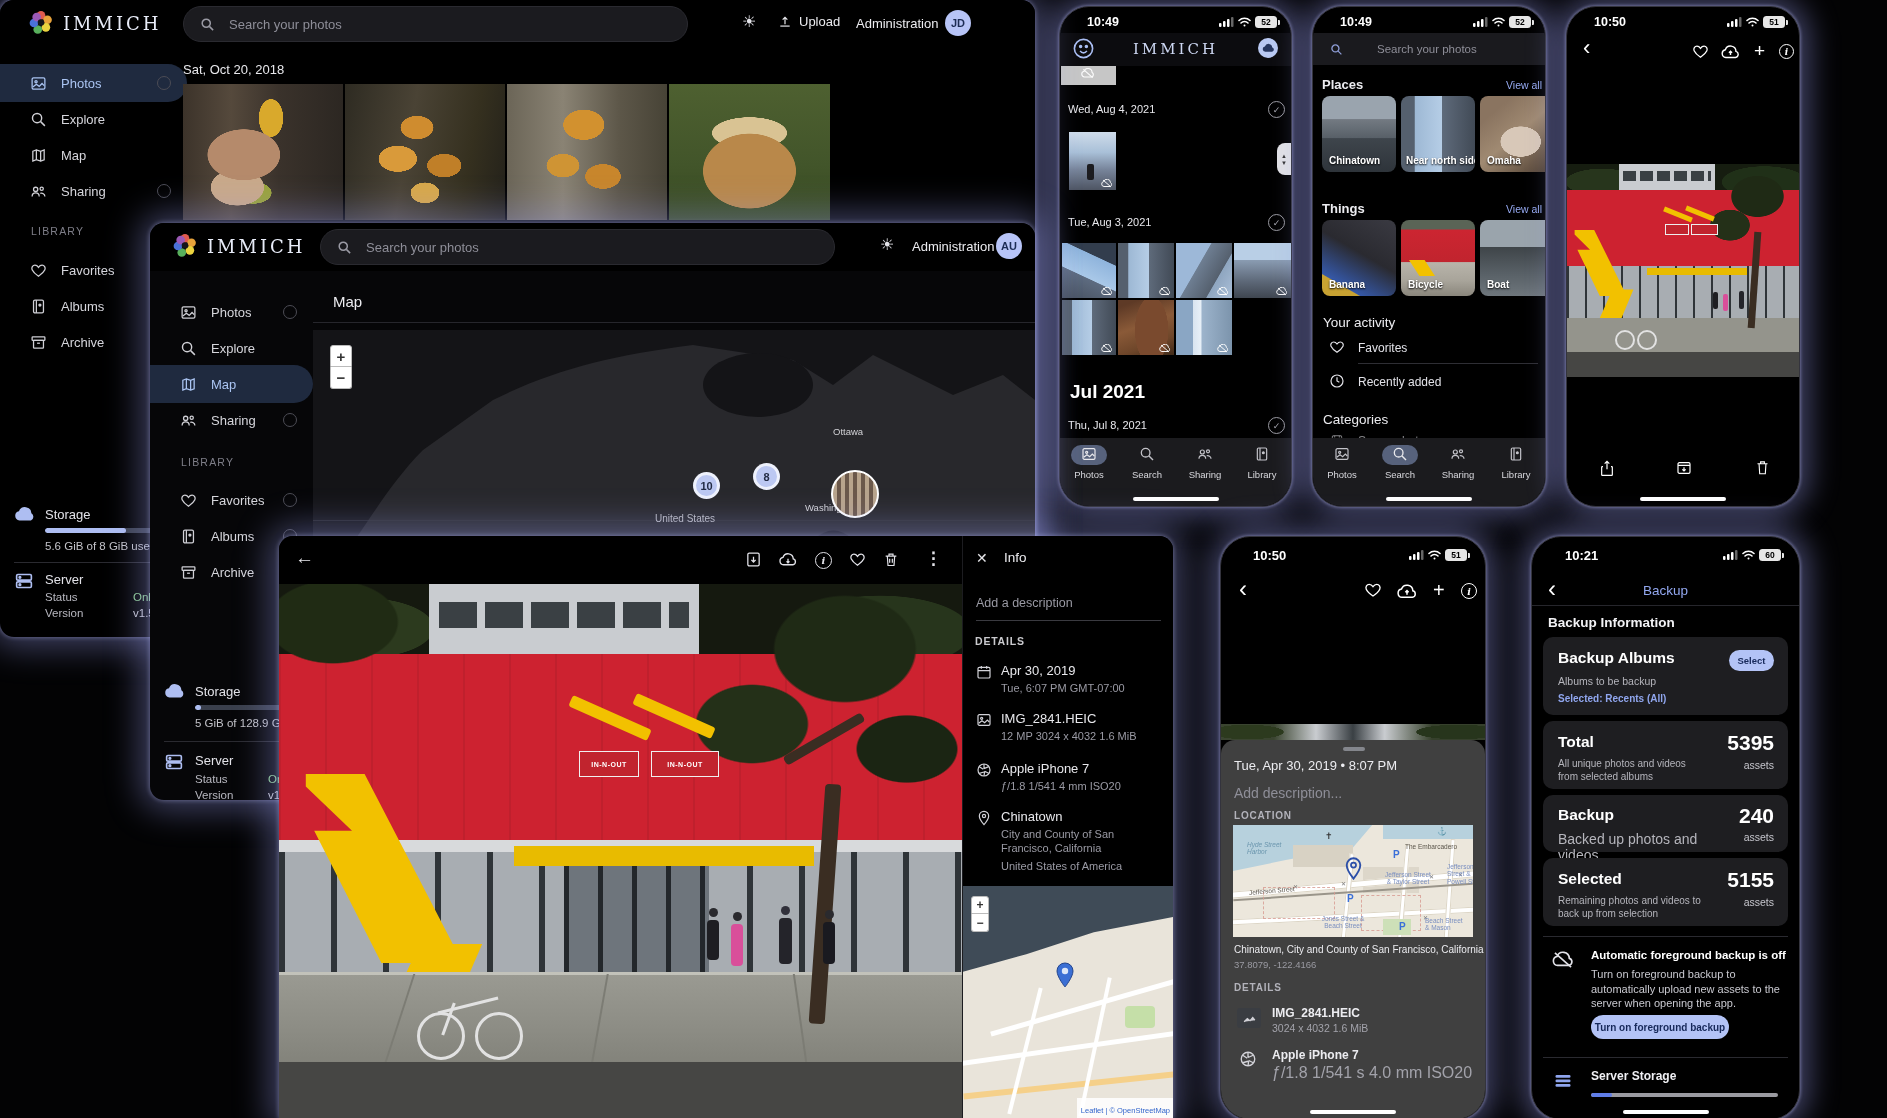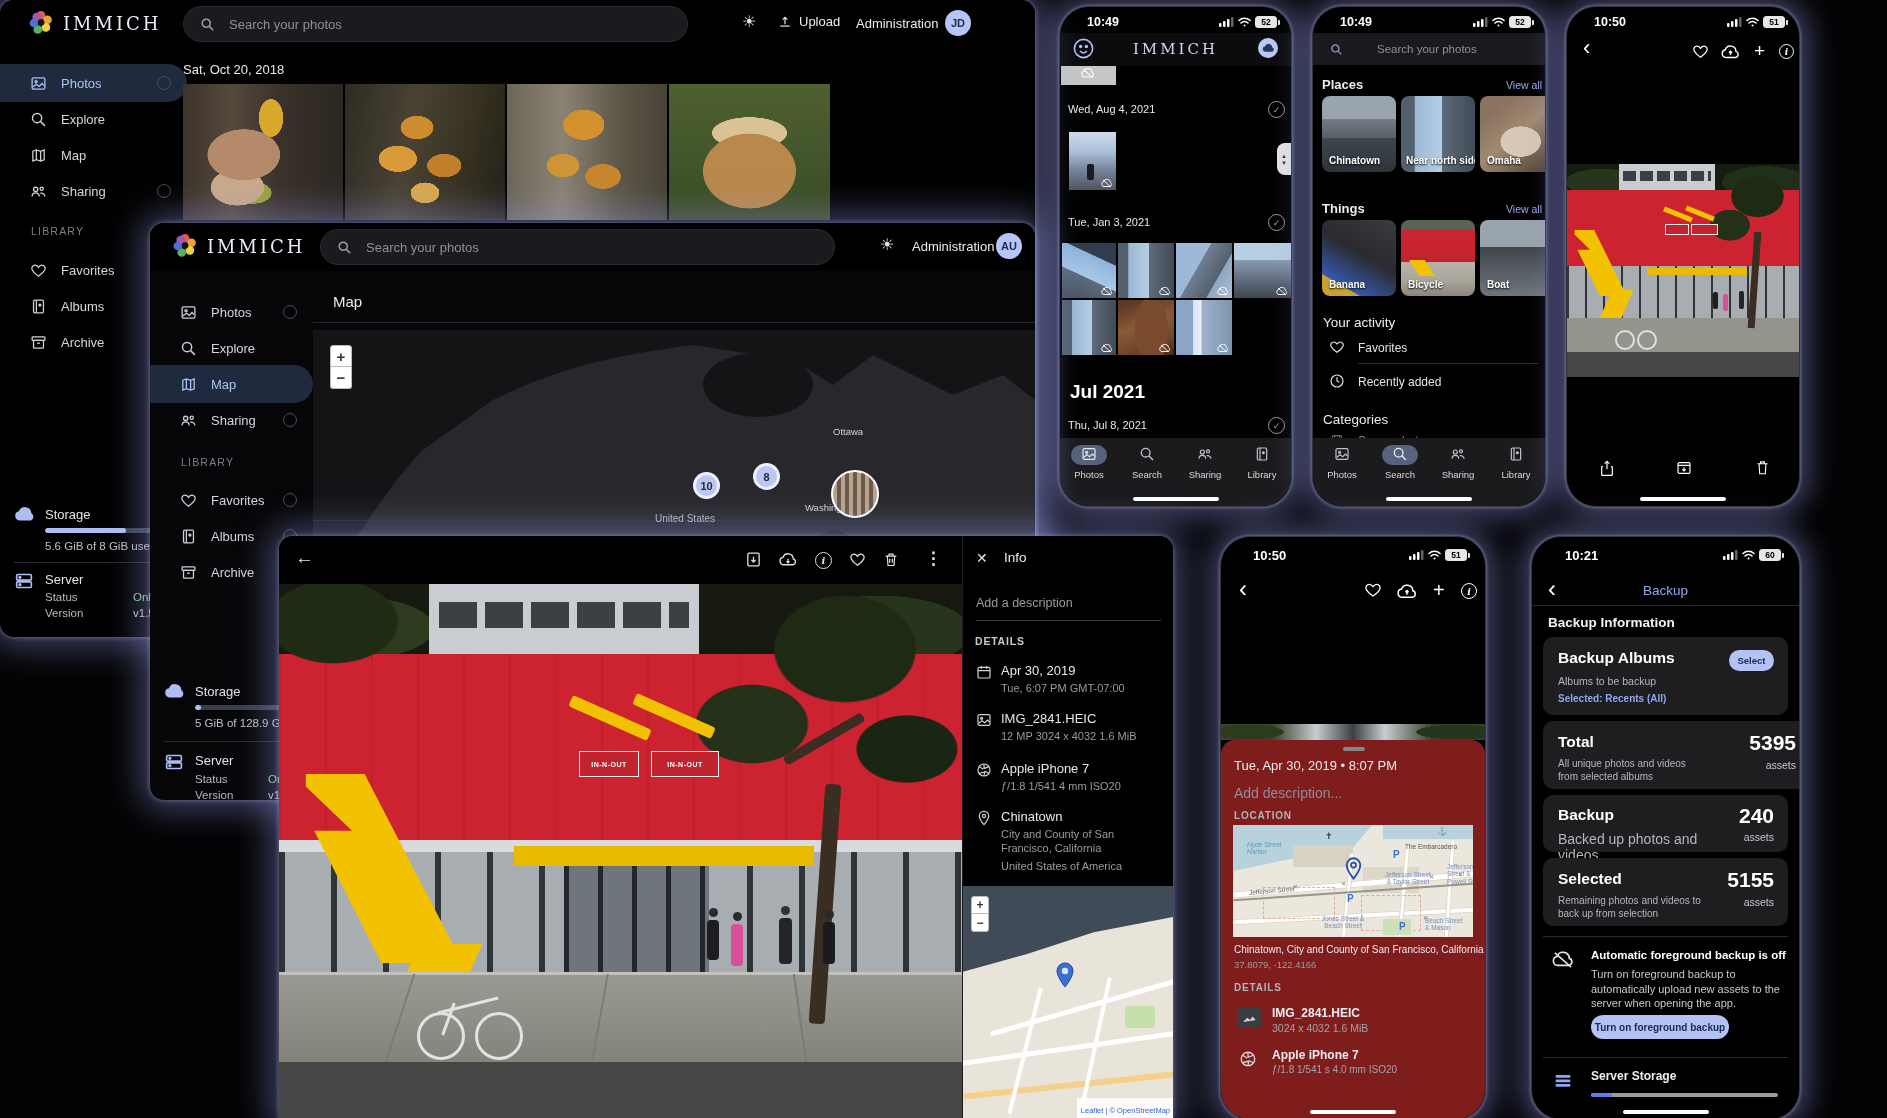--- a/index.html
+++ b/index.html
@@ -606,21 +606,21 @@
         <svg width="12" height="9" viewBox="0 0 24 18" fill="none" stroke="#fff" stroke-width="2">
           <path d="M6 15a5 5 0 0 1-.6-9.9A7 7 0 0 1 19 7.2 4.4 4.4 0 0 1 18.5 15z"></path>
           <line x1="4" y1="2" x2="20" y2="16"></line>
         </svg>
       </span>
   </div>
   <div class="abs" style="left:217px;top:136px;width:14px;height:32px;background:#e2e2e6;border-radius:8px 0 0 8px;color:#333;font-size:6px;display:flex;flex-direction:column;align-items:center;justify-content:center;gap:1px;">
     <span>▲</span>
       <span>▼</span>
   </div>
-  <span class="abs nw" style="left:8px;top:209px;font-size:11px;color:#e8e8ec;">Tue, Jan 3, 2021</span>
+  <span class="abs nw" style="left:8px;top:209px;font-size:11px;color:#e8e8ec;">Tue, Aug 3, 2021</span>
   <div class="chk" style="left:208px;top:207px;">
       <span>✓</span>
     </div>
   <div class="thumb c2" style="left:2px;top:236px;width:54px;height:55px;">
       <span class="cloudoff" style="right:3px;bottom:2px;">
         <svg width="12" height="9" viewBox="0 0 24 18" fill="none" stroke="#fff" stroke-width="2">
           <path d="M6 15a5 5 0 0 1-.6-9.9A7 7 0 0 1 19 7.2 4.4 4.4 0 0 1 18.5 15z"></path>
           <line x1="4" y1="2" x2="20" y2="16"></line>
         </svg>
       </span>
@@ -963,21 +963,21 @@
         <path d="M12 13V8M10 10l2-2 2 2"></path>
       </svg>
     </span>
   <span class="abs" style="left:212px;top:42px;color:#fff;font-size:20px;">+</span>
   <span class="abs ico" style="left:240px;top:46px;width:14px;height:14px;border:1.5px solid #fff;border-radius:50%;color:#fff;font:italic bold 9.5px 'DejaVu Serif',serif;">
       <span>i</span>
     </span>
 
   <div class="abs" style="left:0;top:187px;width:264px;height:16px;background:radial-gradient(60px 12px at 10% 50%,#2c3a1e 60%,rgba(0,0,0,0) 61%),radial-gradient(70px 12px at 90% 50%,#27351c 60%,rgba(0,0,0,0) 61%),linear-gradient(90deg,#3a4430 20%,#c9ccd0 36%,#3a4044 50%,#c9ccd0 62%,#36402c 80%);"></div>
 
-  <div class="abs" style="left:0;top:203px;width:264px;height:379px;background:#7f1d1d;border-radius:14px 14px 0 0;">
+  <div class="abs" style="left:0;top:203px;width:264px;height:379px;background:#404040;border-radius:14px 14px 0 0;">
     <div class="abs" style="left:122px;top:7px;width:22px;height:4px;border-radius:2px;background:#84868c;"></div>
     <span class="abs nw" style="left:13px;top:18px;font-size:13px;color:#ececf0;">Tue, Apr 30, 2019 • 8:07 PM</span>
     <span class="abs nw" style="left:13px;top:45px;font-size:14px;color:#8e8e98;">Add description...</span>
     <span class="abs nw" style="left:13px;top:70px;font-size:10px;letter-spacing:.8px;color:#b2b2ba;font-weight:bold;">LOCATION</span>
 
     <div class="abs" style="left:12px;top:85px;width:240px;height:112px;overflow:hidden;background:#ece7dc;">
       <div class="abs" style="left:0;top:0;width:240px;height:50px;background:#b7d1dd;clip-path:polygon(0 0,58% 0,50% 45%,22% 70%,0 92%);"></div>
       <div class="abs" style="left:150px;top:0;width:90px;height:14px;background:#b7d1dd;"></div>
       <div class="abs" style="left:60px;top:20px;width:60px;height:22px;background:#d8d2c4;"></div>
       <div class="abs" style="left:130px;top:42px;width:56px;height:26px;background:#ddd7ca;"></div>
@@ -1025,21 +1025,21 @@
       </span>
     <span class="abs nw" style="left:51px;top:266px;font-size:12px;font-weight:bold;color:#ececf0;">IMG_2841.HEIC</span>
     <span class="abs nw" style="left:51px;top:282px;font-size:10.5px;color:#a2a2aa;">3024 x 4032  1.6 MiB</span>
     <span class="ico abs" style="left:18px;top:310px;">
         <svg width="18" height="18" viewBox="0 0 24 24" fill="none" stroke="#d2d2d8" stroke-width="1.8">
           <circle cx="12" cy="12" r="9"></circle>
           <path d="M12 3v7M5 7l6 4M5 17l7-2M12 21l1-7M19 17l-6-3M19 7l-7 3"></path>
         </svg>
       </span>
     <span class="abs nw" style="left:51px;top:308px;font-size:12px;font-weight:bold;color:#ececf0;">Apple iPhone 7</span>
-    <span class="abs nw" style="left:51px;top:324px;font-size:10px;color:#a2a2aa;">ƒ/1.8   1/541 s   4.0 mm   ISO20</span>
+    <span class="abs nw" style="left:51px;top:324px;font-size:16px;color:#a2a2aa;">ƒ/1.8   1/541 s   4.0 mm   ISO20</span>
   </div>
   <div class="homebar"></div>
 </div>
 
 <div class="phone" style="left:1531px;top:536px;width:267px;height:582px;">
   <div class="statusbar" style="height:30px;">
     <span class="sb-time" style="left:33px;top:11px;font-size:13px;">10:21</span>
     <div class="sb-right" style="top:12px;right:18px;">
       <span class="ico">
           <svg width="15" height="10" viewBox="0 0 15 10" fill="#fff">
@@ -1064,21 +1064,21 @@
   <div class="abs" style="left:0;top:68px;width:100%;height:1px;background:#26262c;"></div>
   <span class="abs nw" style="left:16px;top:78px;font-size:13.5px;font-weight:bold;color:#f2f2f5;">Backup Information</span>
   <div class="card" style="left:11px;top:100px;width:245px;height:78px;">
     <span class="abs nw" style="left:15px;top:12px;font-size:15.5px;font-weight:bold;color:#fff;">Backup Albums</span>
     <div class="bluebtn abs" style="left:186px;top:13px;width:45px;height:21px;font-size:9.5px;">
       <span>Select</span>
     </div>
     <span class="abs nw" style="left:15px;top:38px;font-size:10.5px;color:#b5b5bc;">Albums to be backup</span>
     <span class="abs nw" style="left:15px;top:56px;font-size:10px;font-weight:bold;color:#90a6ee;">Selected: Recents (All)</span>
   </div>
-  <div class="card" style="left:11px;top:184px;width:245px;height:68px;padding-left:22px;">
+  <div class="card" style="left:11px;top:184px;width:245px;height:68px;">
     <span class="abs nw" style="left:15px;top:12px;font-size:15.5px;font-weight:bold;color:#fff;">Total</span>
     <span class="abs" style="right:14px;top:10px;font-size:21px;font-weight:bold;color:#fff;">5395</span>
     <span class="abs" style="left:15px;top:37px;width:150px;font-size:10px;color:#b5b5bc;line-height:1.25;">All unique photos and videos from selected albums</span>
     <span class="abs" style="right:14px;top:38px;font-size:10.5px;color:#c5c5cc;">assets</span>
   </div>
   <div class="card" style="left:11px;top:258px;width:245px;height:57px;">
     <span class="abs nw" style="left:15px;top:11px;font-size:15.5px;font-weight:bold;color:#fff;">Backup</span>
     <span class="abs" style="right:14px;top:9px;font-size:21px;font-weight:bold;color:#fff;">240</span>
     <span class="abs" style="left:15px;top:36px;width:160px;font-size:14px;color:#b5b5bc;">Backed up photos and videos</span>
     <span class="abs" style="right:14px;top:36px;font-size:10.5px;color:#c5c5cc;">assets</span>

